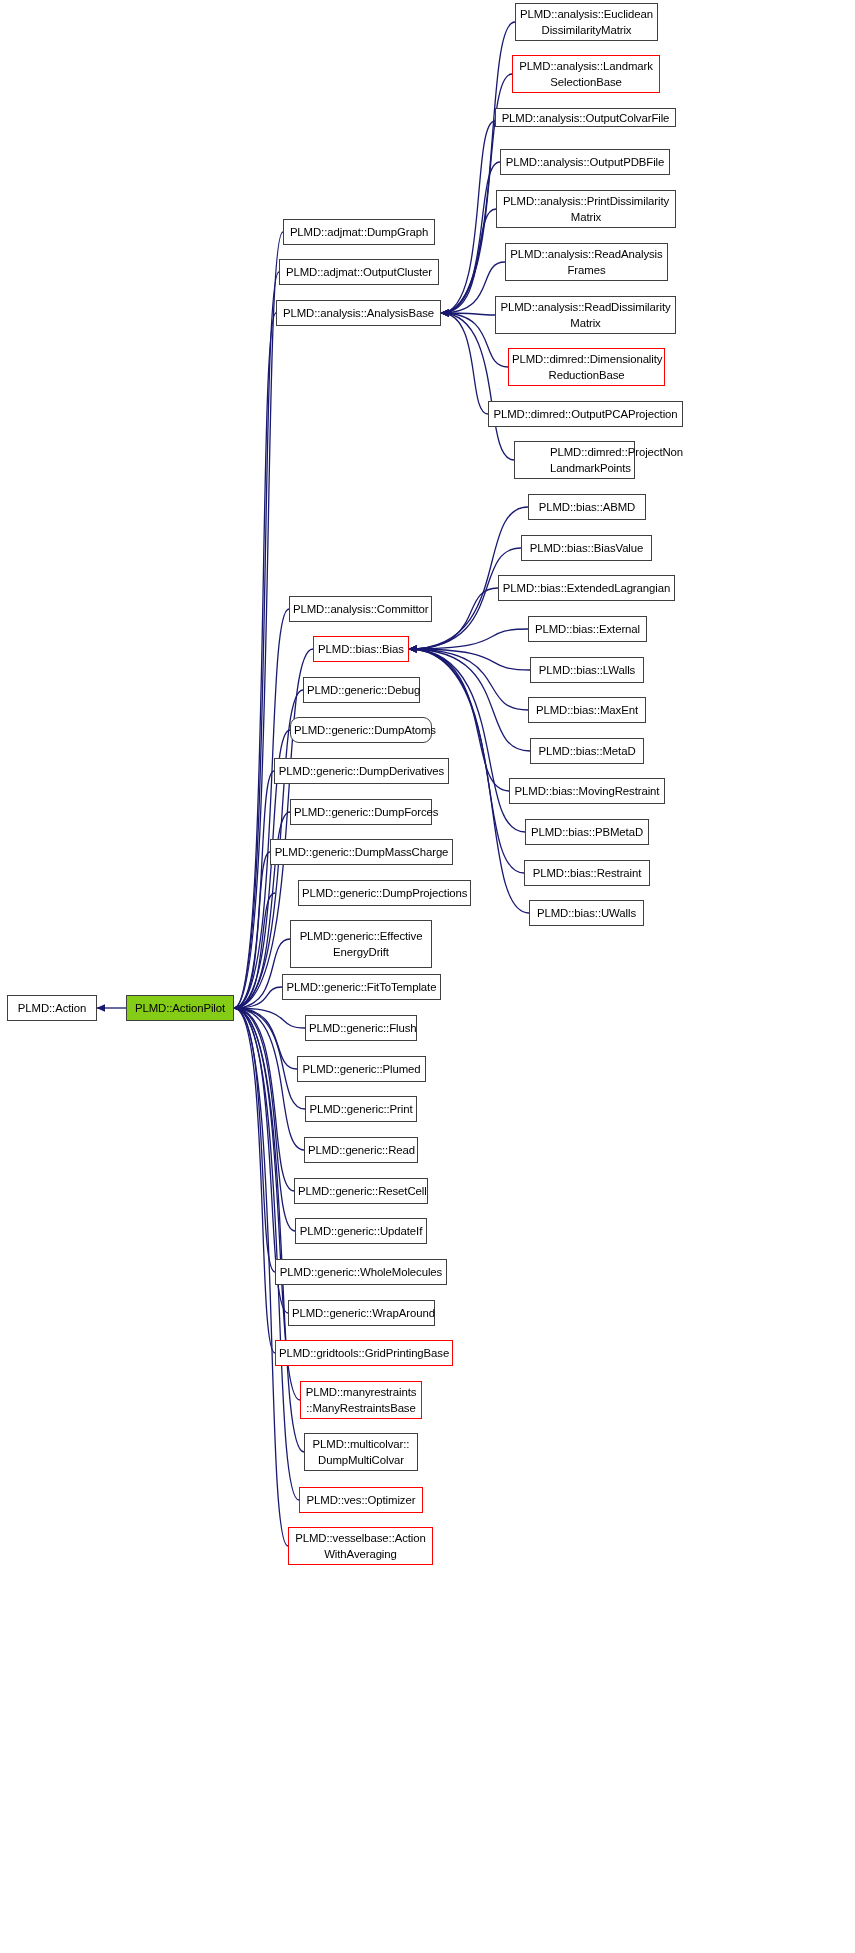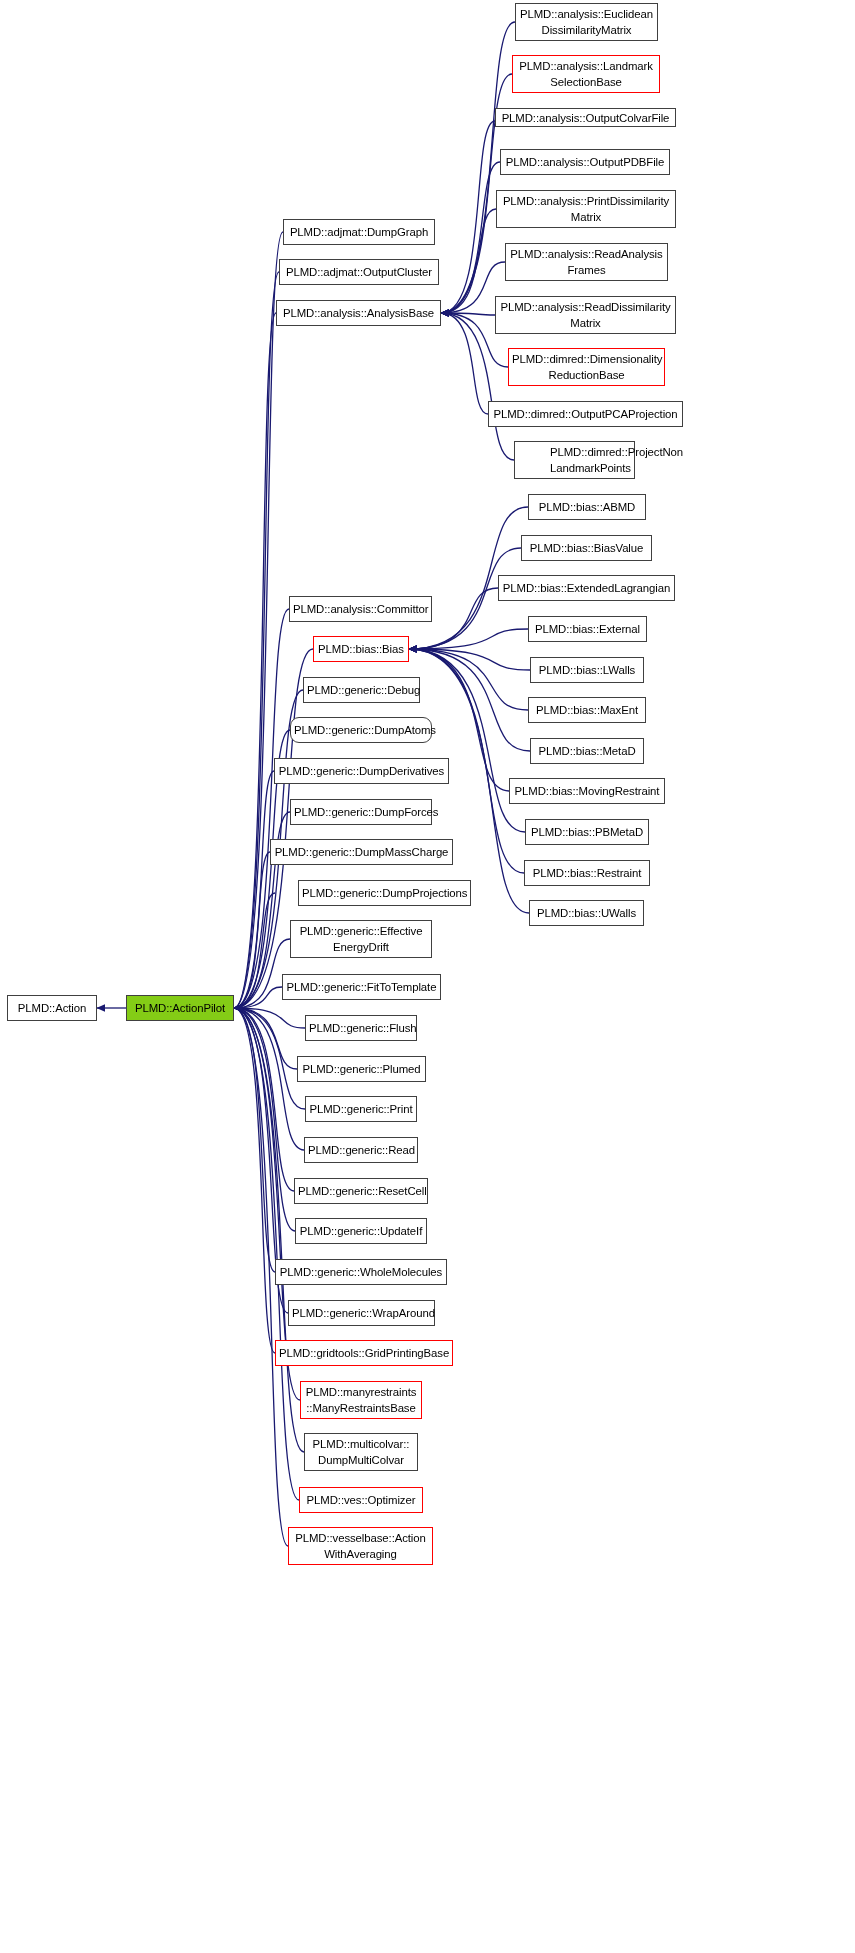--- a/index.html
+++ b/index.html
@@ -150,21 +150,21 @@
       <div class="node" style="left: 509px; top: 778px; width: 156px; height: 26px;"><span class="lbl">PLMD::bias::MovingRestraint</span></div>
       <div class="node" style="left: 525px; top: 819px; width: 124px; height: 26px;"><span class="lbl">PLMD::bias::PBMetaD</span></div>
       <div class="node" style="left: 524px; top: 860px; width: 126px; height: 26px;"><span class="lbl">PLMD::bias::Restraint</span></div>
       <div class="node" style="left: 529px; top: 900px; width: 115px; height: 26px;"><span class="lbl">PLMD::bias::UWalls</span></div>
       <div class="node" style="left: 303px; top: 677px; width: 117px; height: 26px;"><span class="lbl">PLMD::generic::Debug</span></div>
       <div class="node" style="left: 290px; top: 717px; width: 142px; height: 26px; border-radius: 9px;"><span class="lbl">PLMD::generic::DumpAtoms</span></div>
       <div class="node" style="left: 274px; top: 758px; width: 175px; height: 26px;"><span class="lbl">PLMD::generic::DumpDerivatives</span></div>
       <div class="node" style="left: 290px; top: 799px; width: 142px; height: 26px;"><span class="lbl">PLMD::generic::DumpForces</span></div>
       <div class="node" style="left: 270px; top: 839px; width: 183px; height: 26px;"><span class="lbl">PLMD::generic::DumpMassCharge</span></div>
       <div class="node" style="left: 275px; top: 880px; width: 173px; height: 26px; margin-left: 23px;"><span class="lbl">PLMD::generic::DumpProjections</span></div>
-      <div class="node" style="left: 290px; top: 920px; width: 142px; height: 38px;"><span class="lbl">PLMD::generic::Effective
+      <div class="node" style="left: 290px; top: 920px; width: 142px; height: 48px;"><span class="lbl">PLMD::generic::Effective
 EnergyDrift</span></div>
       <div class="node" style="left: 282px; top: 974px; width: 159px; height: 26px;"><span class="lbl">PLMD::generic::FitToTemplate</span></div>
       <div class="node" style="left: 305px; top: 1015px; width: 112px; height: 26px;"><span class="lbl">PLMD::generic::Flush</span></div>
       <div class="node" style="left: 297px; top: 1056px; width: 129px; height: 26px;"><span class="lbl">PLMD::generic::Plumed</span></div>
       <div class="node" style="left: 305px; top: 1096px; width: 112px; height: 26px;"><span class="lbl">PLMD::generic::Print</span></div>
       <div class="node" style="left: 304px; top: 1137px; width: 114px; height: 26px;"><span class="lbl">PLMD::generic::Read</span></div>
       <div class="node" style="left: 294px; top: 1178px; width: 134px; height: 26px;"><span class="lbl">PLMD::generic::ResetCell</span></div>
       <div class="node" style="left: 295px; top: 1218px; width: 132px; height: 26px;"><span class="lbl">PLMD::generic::UpdateIf</span></div>
       <div class="node" style="left: 275px; top: 1259px; width: 172px; height: 26px;"><span class="lbl">PLMD::generic::WholeMolecules</span></div>
       <div class="node" style="left: 288px; top: 1300px; width: 147px; height: 26px;"><span class="lbl">PLMD::generic::WrapAround</span></div>

